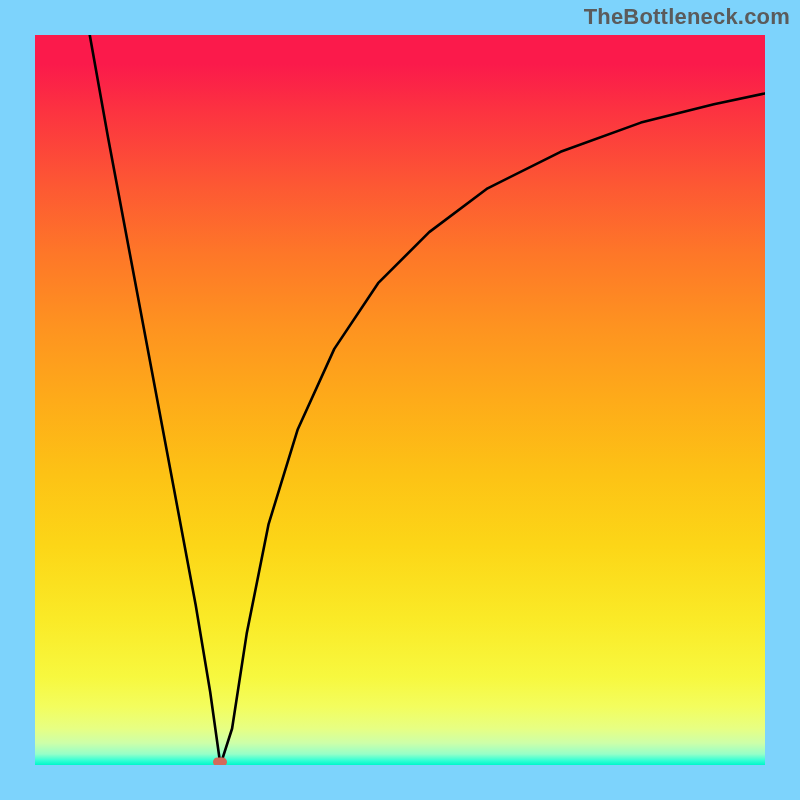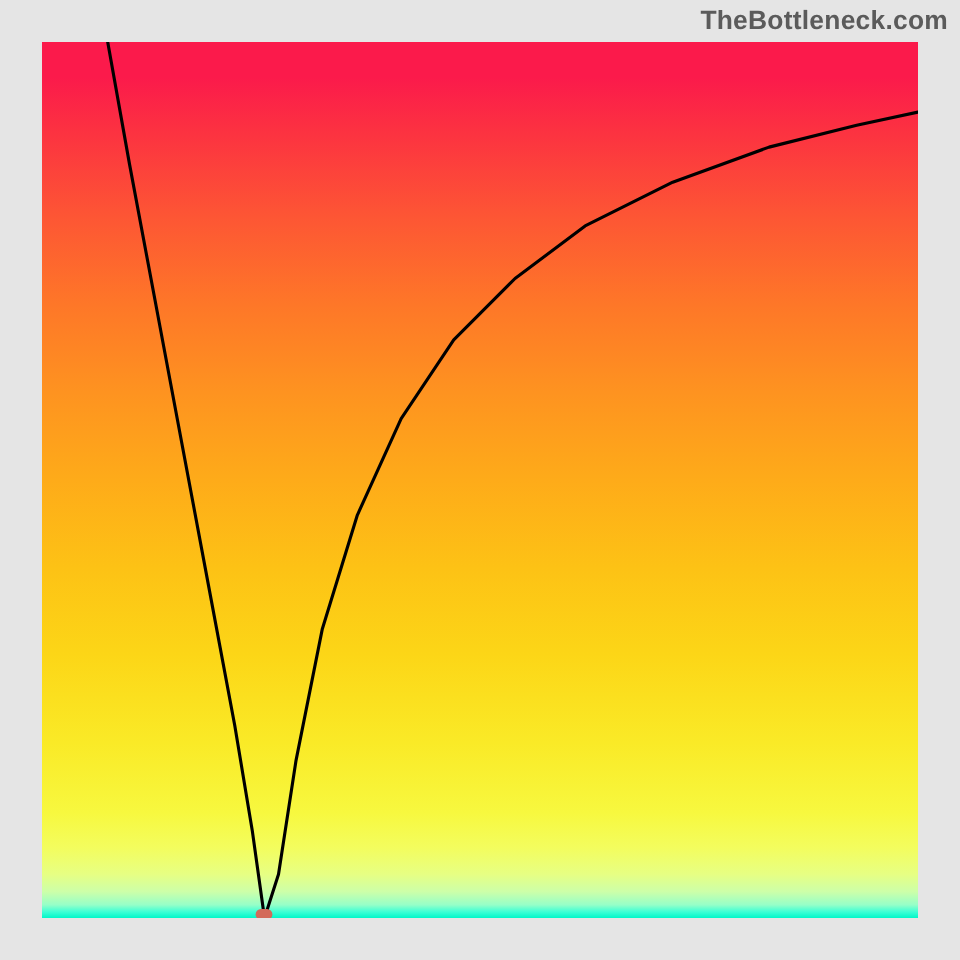--- a/index.html
+++ b/index.html
@@ -7,21 +7,21 @@
     padding: 0;
     width: 800px;
     height: 800px;
     background: #000;
     font-family: Arial, Helvetica, sans-serif;
   }
   .frame {
     position: relative;
     width: 800px;
     height: 800px;
-    background: #e5e5e5;
+    background: #7dd3fc;
   }
   .watermark {
     position: absolute;
     top: 4px;
     right: 10px;
     color: #5b5b5b;
     font-size: 22px;
     font-weight: 600;
     letter-spacing: 0.2px;
     z-index: 20;

